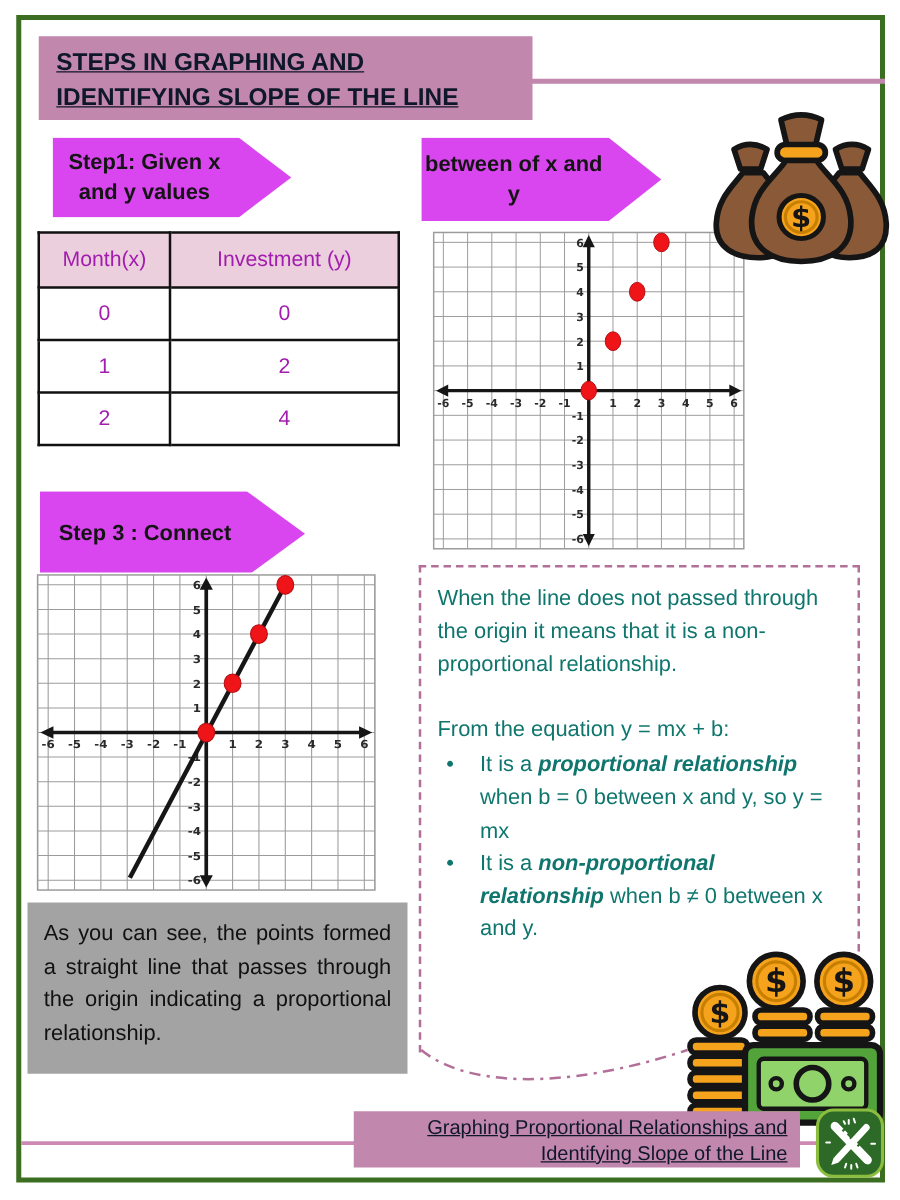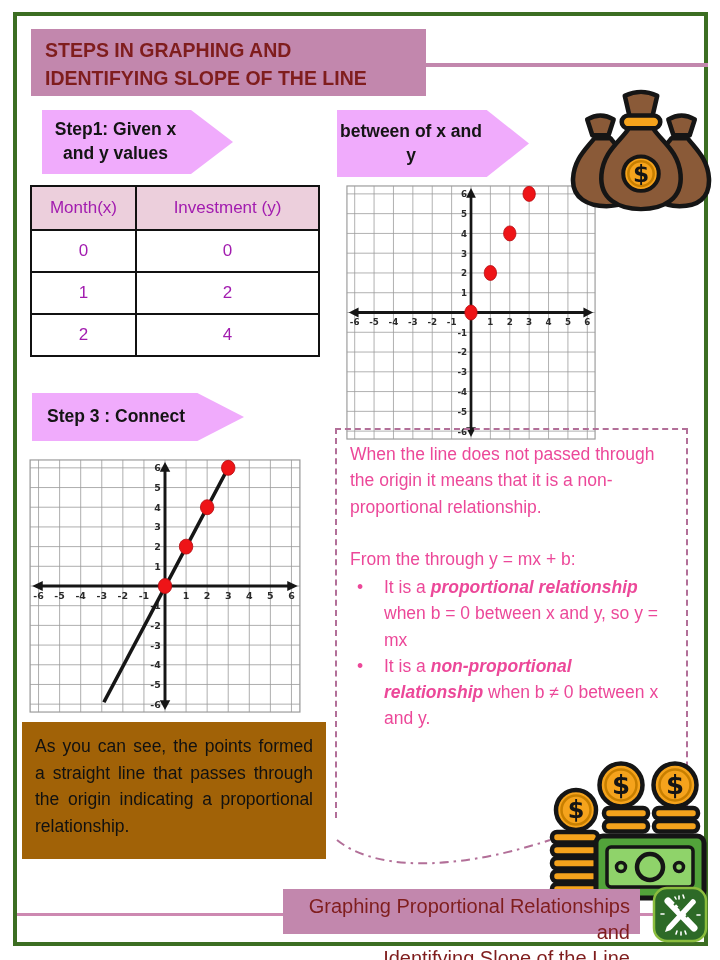--- a/index.html
+++ b/index.html
@@ -1,47 +1,47 @@
 <!DOCTYPE html>
 <html><head>
 <meta charset="utf-8">
 <style>
   html,body{margin:0;padding:0;background:#fff;}
   body{width:720px;height:960px;position:relative;font-family:"Liberation Sans",sans-serif;overflow:hidden;}
   .abs{position:absolute;box-sizing:border-box;}
   .frame{left:13px;top:12px;width:695px;height:934px;border:4px solid #3c6e22;background:transparent;}
-  .banner{background:#c287ad;color:#7f1d1d;font-weight:bold;}
+  .banner{background:#c287ad;color:#0f172a;font-weight:bold;text-decoration:underline;}
   .header{left:31px;top:29px;width:395px;height:67px;font-size:19.5px;line-height:1.42;padding:8px 0 0 14px;}
   .hline-top{left:425px;top:63px;width:283px;height:4px;background:#c287ad;}
   .hline-bottom{left:17px;top:913px;width:688px;height:3px;background:#cd89b1;}
-  .step{background:#f0abfc;color:#141414;font-weight:bold;font-size:17.5px;text-align:center;
+  .step{background:#d946ef;color:#141414;font-weight:bold;font-size:17.5px;text-align:center;
         display:flex;flex-direction:column;justify-content:center;line-height:1.35;
         clip-path:polygon(0 0,78% 0,100% 50%,78% 100%,0 100%);padding-right:44px;}
   .step.s1{left:42px;top:110px;width:191px;height:64px;}
   .step.s2{left:337px;top:110px;width:192px;height:67px;}
-  .step.s3{left:32px;top:393px;width:212px;height:48px;}
+  .step.s3{left:32px;top:393px;width:212px;height:68px;}
   table.values{position:absolute;left:30px;top:185px;border-collapse:collapse;font-size:17px;color:#a21caf;}
   table.values th,table.values td{border:2.5px solid #111;text-align:center;font-weight:400;padding:0;}
   table.values th{background:#eccfdc;height:42px;}
   table.values td{height:40px;background:#fff;}
   .col-x{width:103px;} .col-y{width:181px;}
   .graph{background:#fff;}
   #graph2{left:345px;top:184px;width:252px;height:257px;}
   #graph3{left:28px;top:458px;width:274px;height:256px;}
-  .explain{left:22px;top:722px;width:304px;height:137px;background:#a16207;color:#111;
+  .explain{left:22px;top:722px;width:304px;height:137px;background:#a3a3a3;color:#111;
            font-size:17.5px;line-height:1.52;text-align:justify;padding:11px 13px;}
-  .info{left:335px;top:428px;width:353px;height:390px;border:2px dashed #b26f98;border-bottom:none;
-        color:#ec4899;font-size:17.5px;line-height:1.5;padding:11px 14px 0 13px;}
+  .info{left:335px;top:452px;width:353px;height:390px;border:2px dashed #b26f98;border-bottom:none;
+        color:#0f766e;font-size:17.5px;line-height:1.5;padding:11px 14px 0 13px;}
   .info p{margin:0 0 26px 0;}
   .info .eq{margin:0 0 2px 0;}
   .bullet{display:flex;}
   .bullet .mark{width:27px;padding-left:7px;flex:none;}
   .bullet .btext{flex:1;}
   .bi{font-weight:bold;font-style:italic;}
-  .footer{left:283px;top:889px;width:357px;height:45px;font-size:20px;font-weight:400;
+  .footer{left:283px;top:889px;width:357px;height:45px;font-size:16px;font-weight:400;
           text-align:right;line-height:1.3;padding:4px 10px 4px 0;}
   .curve-wrap{left:336px;top:838px;width:220px;height:38px;}
   .moneybags{left:570px;top:84px;width:142px;height:133px;}
   .coins{left:538px;top:748px;width:172px;height:160px;}
   .logo{left:652px;top:886px;width:56px;height:57px;}
   svg{display:block;}
 </style>
 </head>
 <body>
 
@@ -237,21 +237,21 @@
       <ellipse cx="150" cy="90" rx="6.4" ry="7.6" fill="#ee1417" stroke="#b50d12" stroke-width="0.8"></ellipse>
       <ellipse cx="170" cy="50" rx="6.4" ry="7.6" fill="#ee1417" stroke="#b50d12" stroke-width="0.8"></ellipse>
       <ellipse cx="190" cy="10" rx="6.4" ry="7.6" fill="#ee1417" stroke="#b50d12" stroke-width="0.8"></ellipse>
     </svg>
   </div>
 
 <div class="abs explain">As you can see, the points formed a straight line that passes through the origin indicating a proportional relationship.</div>
 
 <div class="abs info">
   <p>When the line does not passed through the origin it means that it is a non-proportional relationship.</p>
-  <p class="eq">From the through y = mx + b:</p>
+  <p class="eq">From the equation y = mx + b:</p>
   <div class="bullet">
     <span class="mark">•</span>
     <span class="btext"><span>It is a </span><span class="bi">proportional relationship</span><span> when b = 0 between x and y, so y = mx</span></span>
   </div>
   <div class="bullet">
     <span class="mark">•</span>
     <span class="btext"><span>It is a </span><span class="bi">non-proportional relationship</span><span> when b ≠ 0 between x and y.</span></span>
   </div>
 </div>
 

